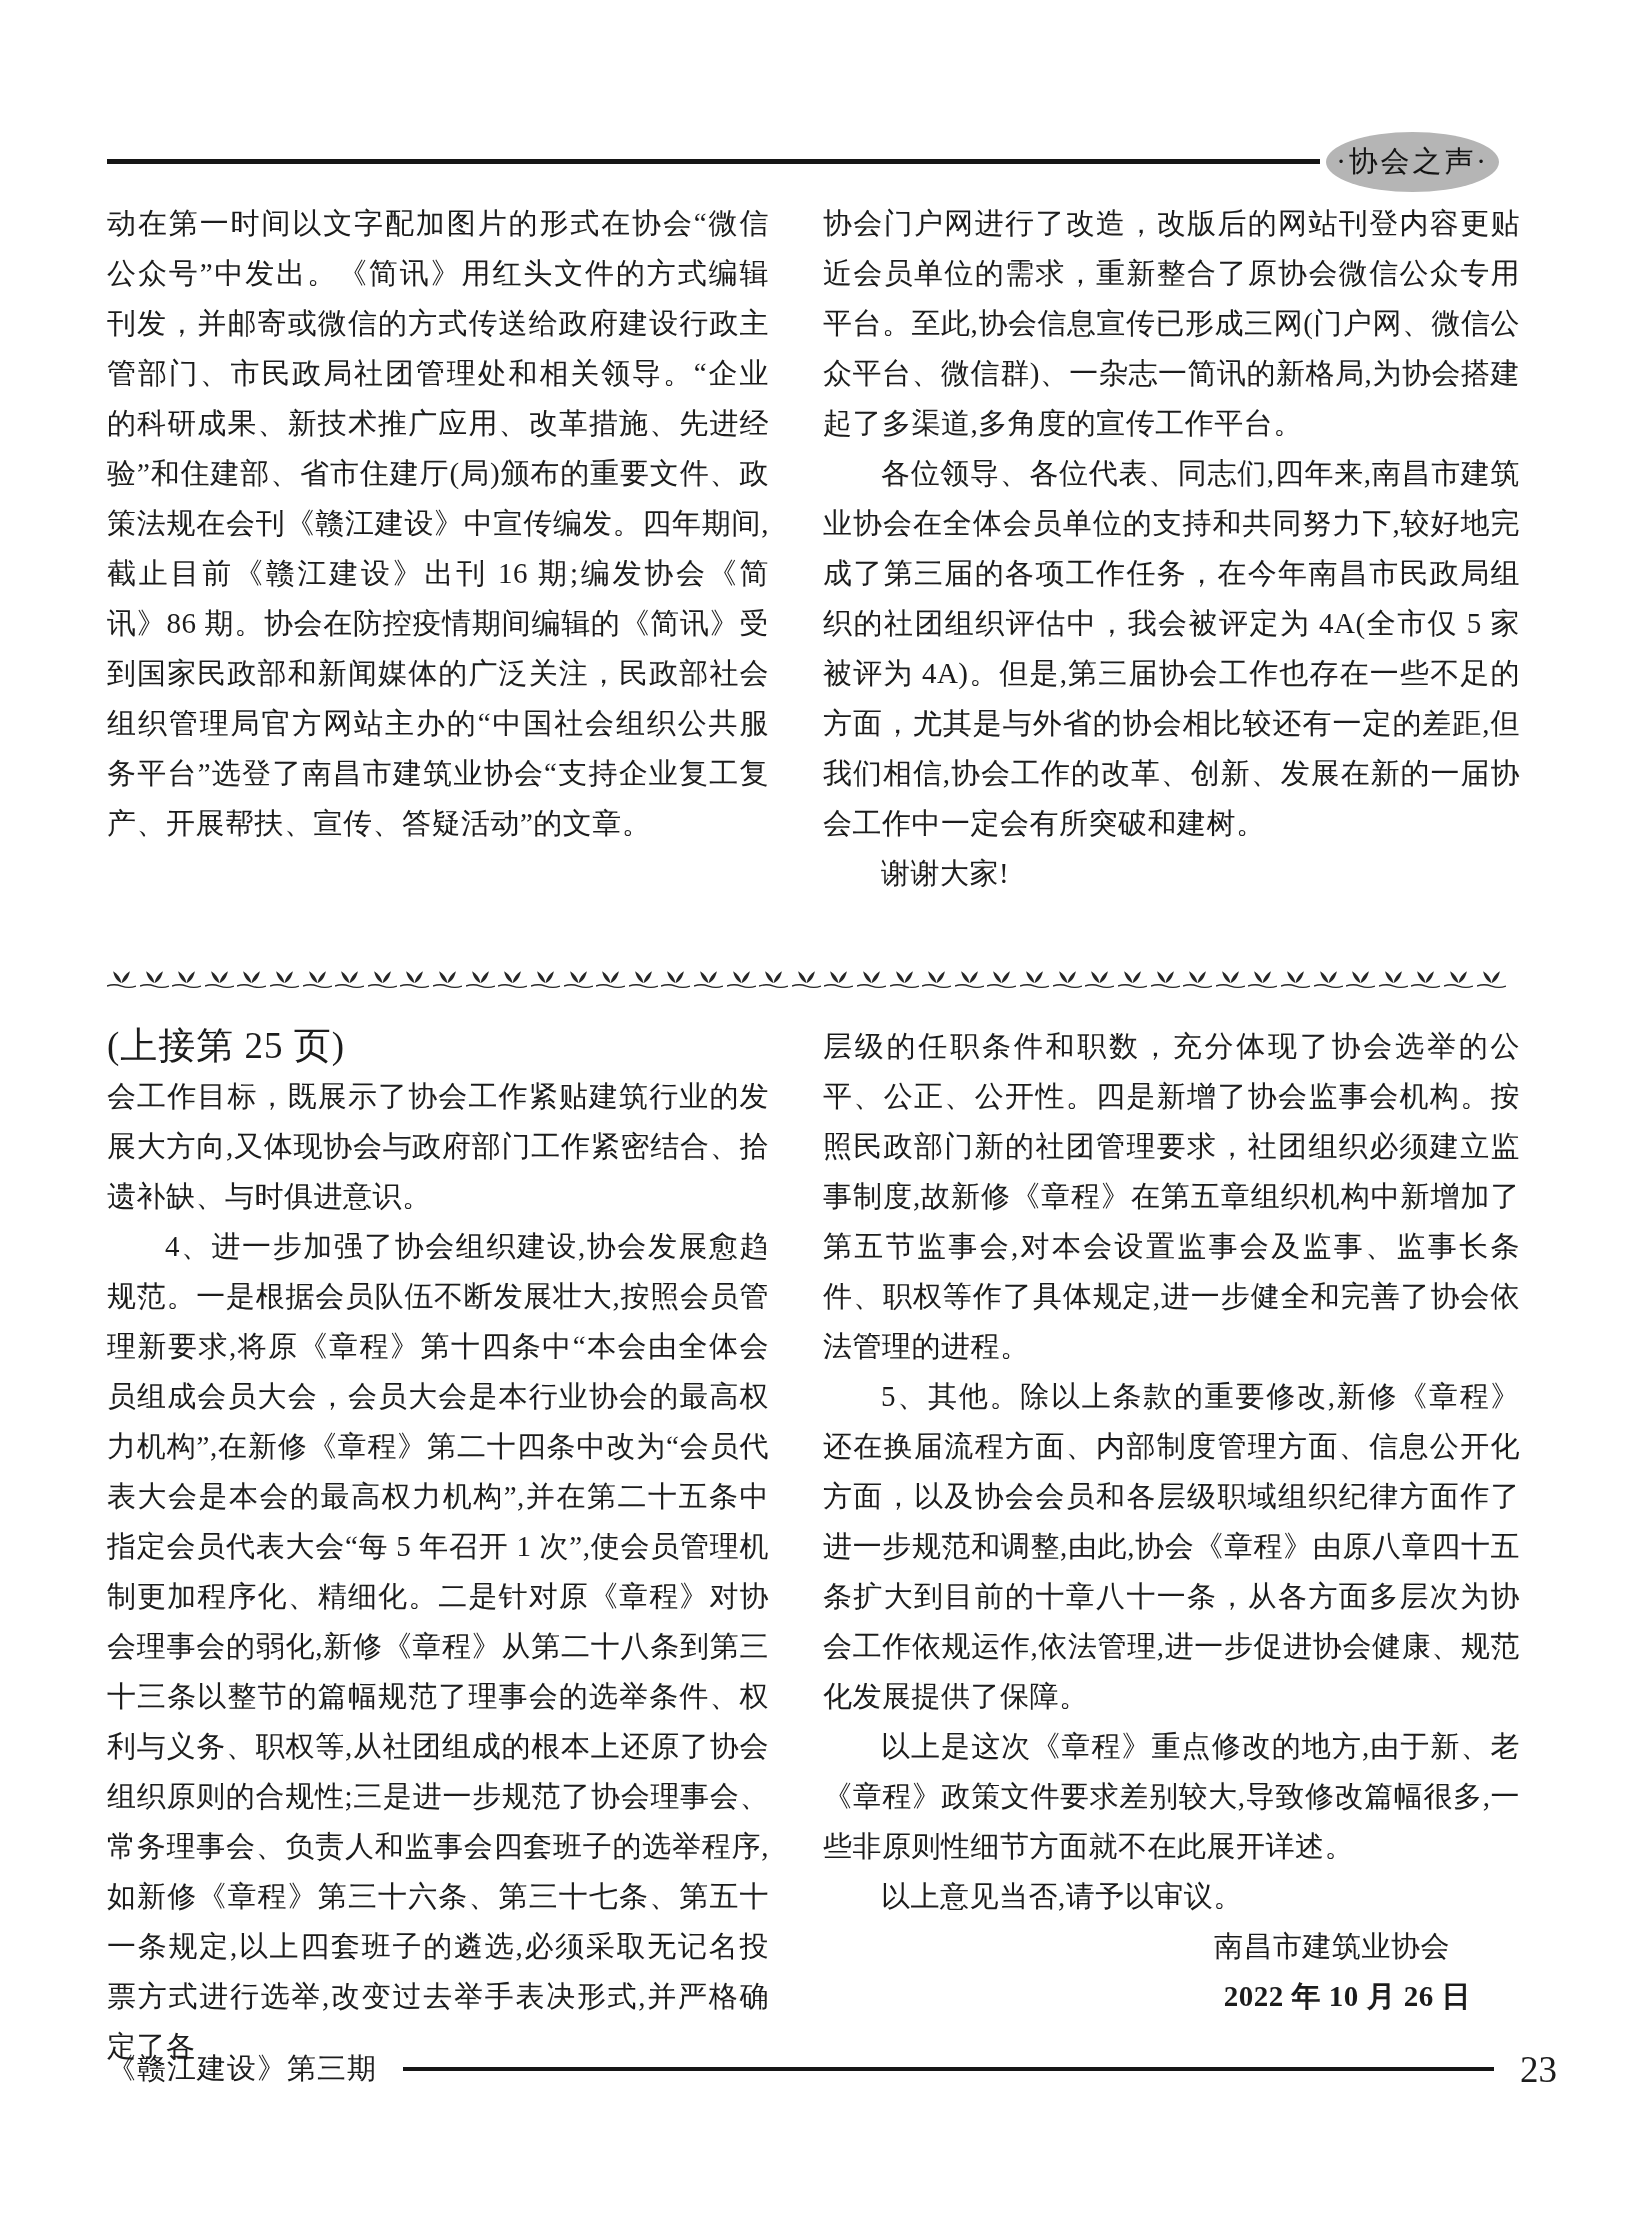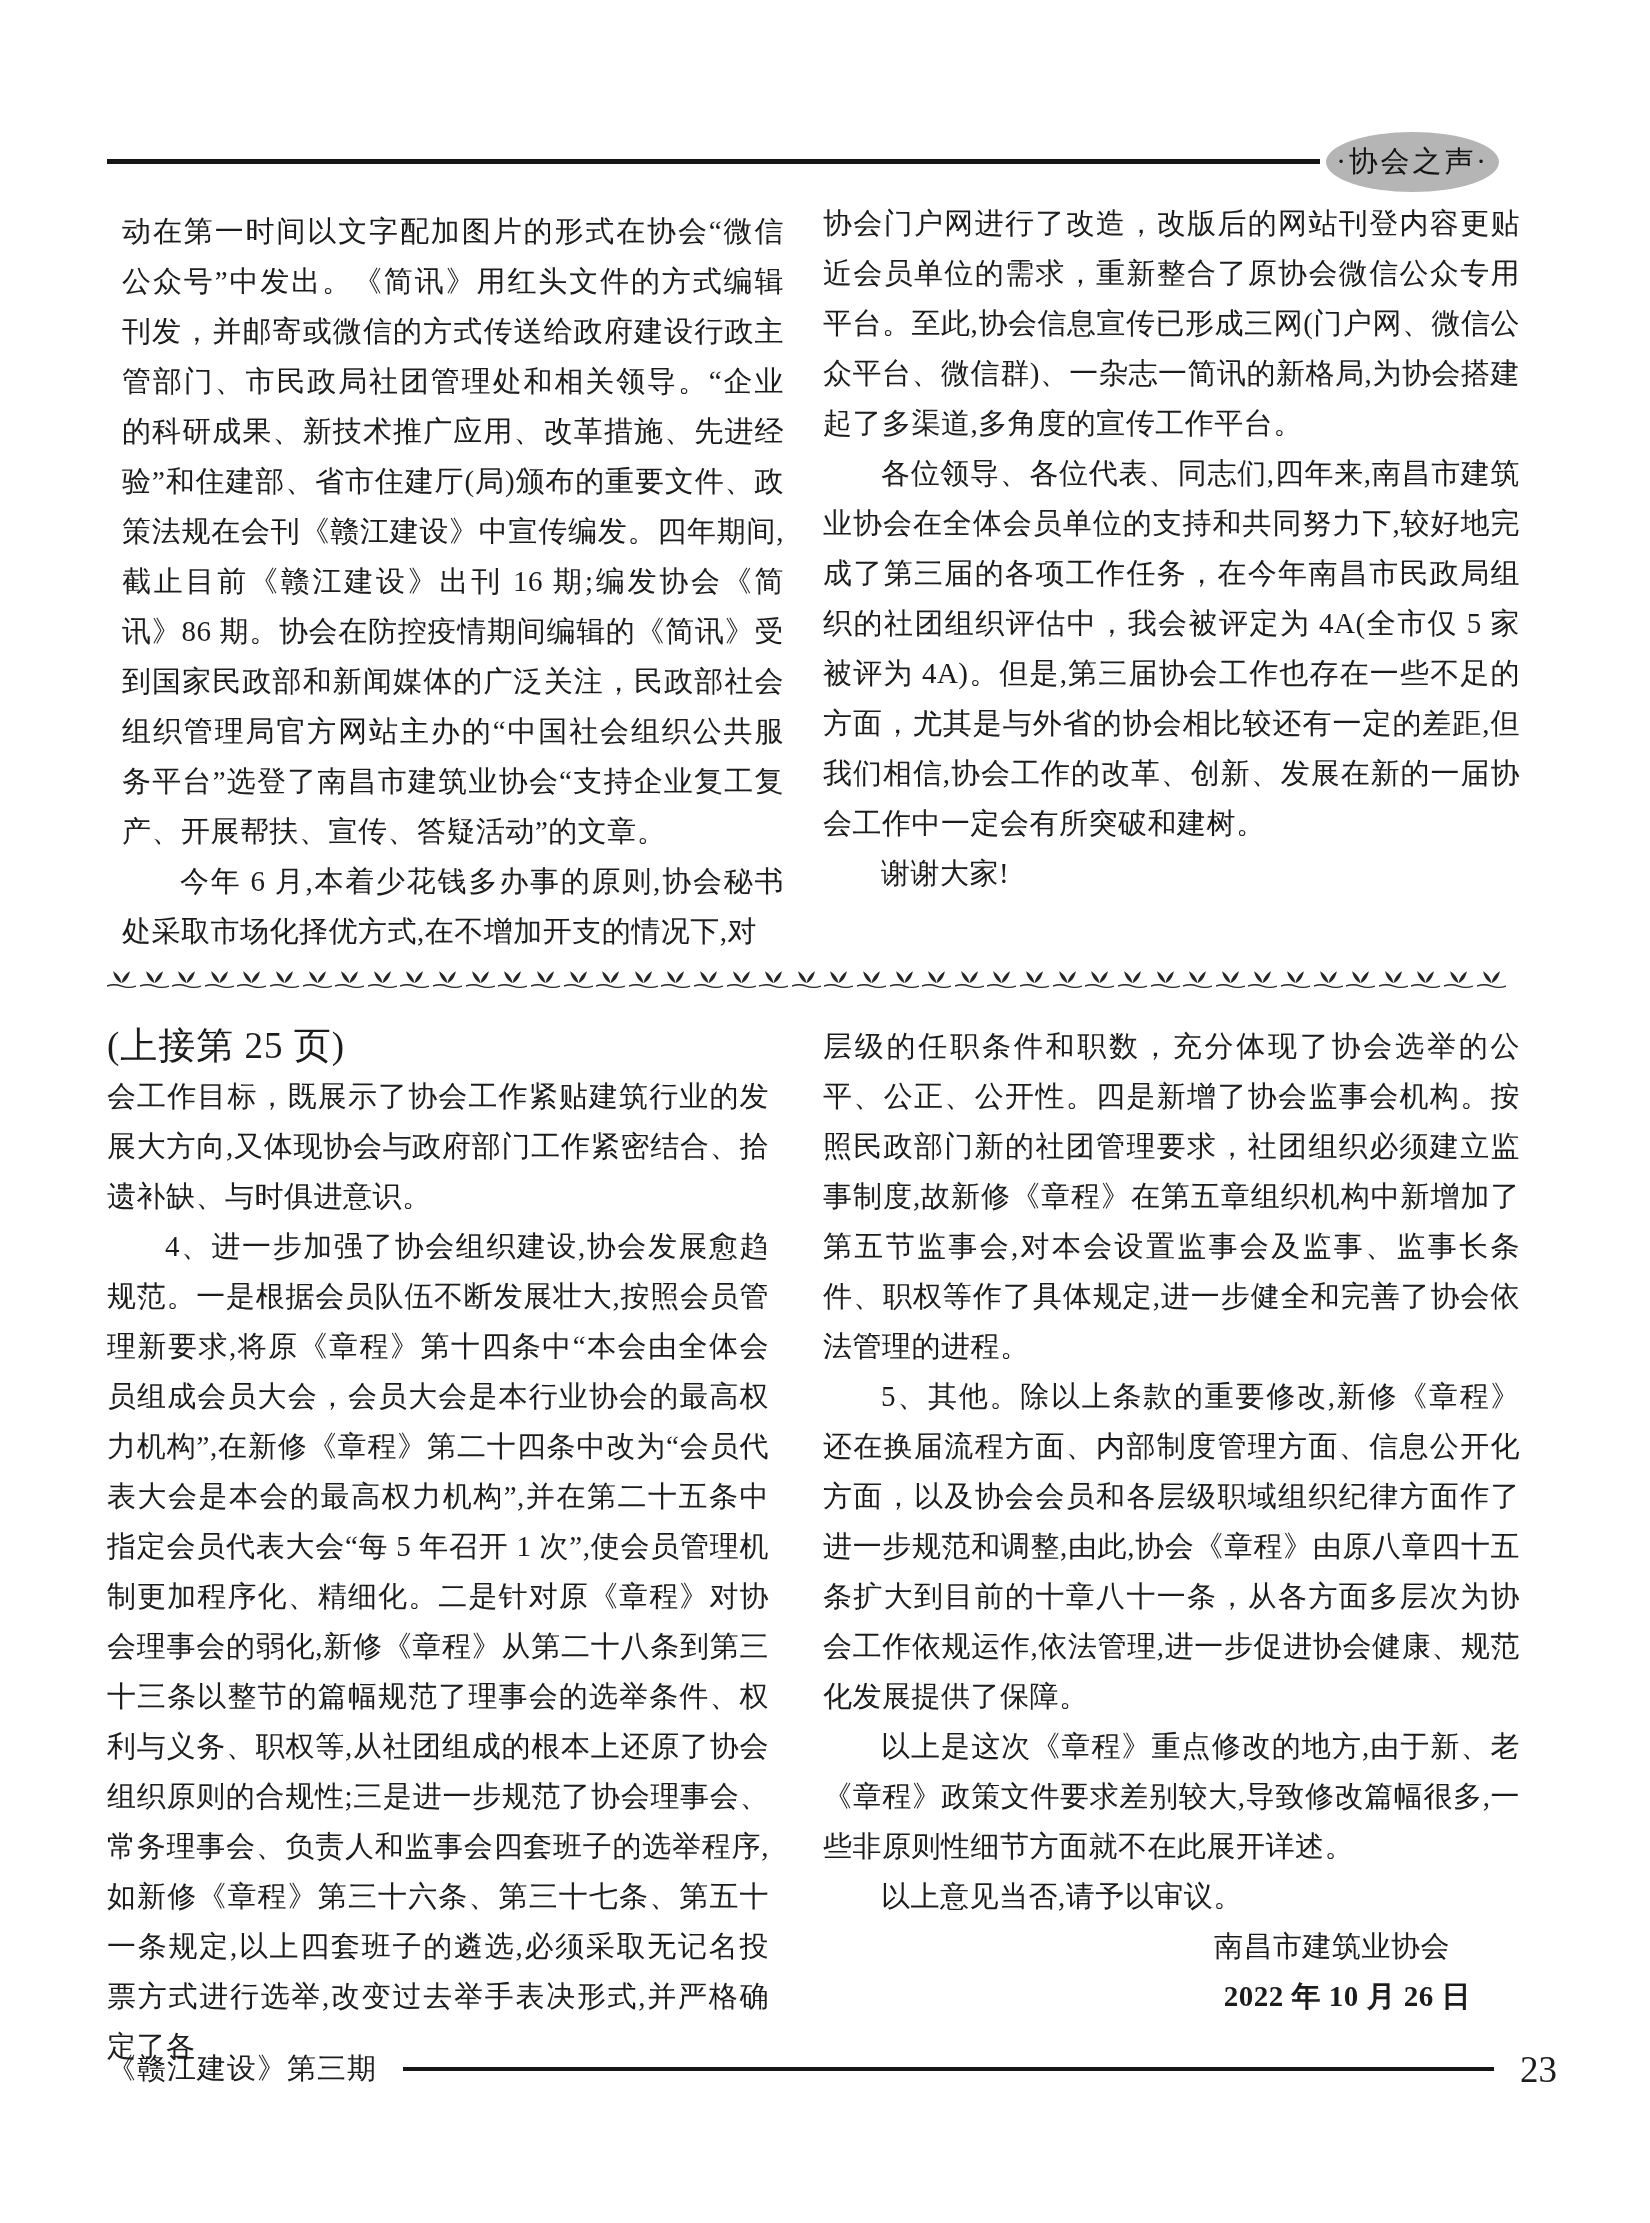--- a/index.html
+++ b/index.html
@@ -27,21 +27,21 @@
   .col{
     position:absolute;
     font-size:29px;line-height:50px;letter-spacing:0.5px;
     text-align:justify;
   }
   .col p{margin:0;text-align:justify;}
   .col p.indent{text-indent:2em;}
   .col p.sig{text-align:right;padding-right:70px;}
   .col p.date{text-align:right;padding-right:49px;font-weight:bold;}
   .cont-note{font-weight:normal;font-size:37px;letter-spacing:1px;}
-  .top-left  {left:107px;top:206px;width:662px;margin-left:15px;}
+  .top-left  {left:107px;top:198px;width:662px;}
   .top-right {left:823px;top:198px;width:697px;}
   .bot-left  {left:107px;top:1021px;width:662px;}
   .bot-right {left:823px;top:1021px;width:697px;}
   .divider{
     position:absolute;left:107px;top:963px;
     width:1399px;height:29px;
     display:flex;justify-content:space-between;align-items:flex-end;
   }
   .divider svg{display:block;}
   .footer{
@@ -58,21 +58,20 @@
 <div class="page">
 
   <div class="top-rule"></div>
 
   <div class="badge">
     <span>·协会之声·</span>
   </div>
 
   <div class="col top-left">
     <p>动在第一时间以文字配加图片的形式在协会“微信公众号”中发出。《简讯》用红头文件的方式编辑刊发，并邮寄或微信的方式传送给政府建设行政主管部门、市民政局社团管理处和相关领导。“企业的科研成果、新技术推广应用、改革措施、先进经验”和住建部、省市住建厅(局)颁布的重要文件、政策法规在会刊《赣江建设》中宣传编发。四年期间,截止目前《赣江建设》出刊 16 期;编发协会《简讯》86 期。协会在防控疫情期间编辑的《简讯》受到国家民政部和新闻媒体的广泛关注，民政部社会组织管理局官方网站主办的“中国社会组织公共服务平台”选登了南昌市建筑业协会“支持企业复工复产、开展帮扶、宣传、答疑活动”的文章。</p>
-    <p class="indent">今年 6 月,本着少花钱多办事的原则,协会秘书处采取市场化择优方式,在不增加开支的情况下,对</p>
   </div>
 
   <div class="col top-right">
     <p>协会门户网进行了改造，改版后的网站刊登内容更贴近会员单位的需求，重新整合了原协会微信公众专用平台。至此,协会信息宣传已形成三网(门户网、微信公众平台、微信群)、一杂志一简讯的新格局,为协会搭建起了多渠道,多角度的宣传工作平台。</p>
     <p class="indent">各位领导、各位代表、同志们,四年来,南昌市建筑业协会在全体会员单位的支持和共同努力下,较好地完成了第三届的各项工作任务，在今年南昌市民政局组织的社团组织评估中，我会被评定为 4A(全市仅 5 家被评为 4A)。但是,第三届协会工作也存在一些不足的方面，尤其是与外省的协会相比较还有一定的差距,但我们相信,协会工作的改革、创新、发展在新的一届协会工作中一定会有所突破和建树。</p>
     <p class="indent">谢谢大家!</p>
   </div>
 
   <div class="divider">
   <svg width="29" height="25" viewBox="0 0 33 26" aria-hidden="true">

